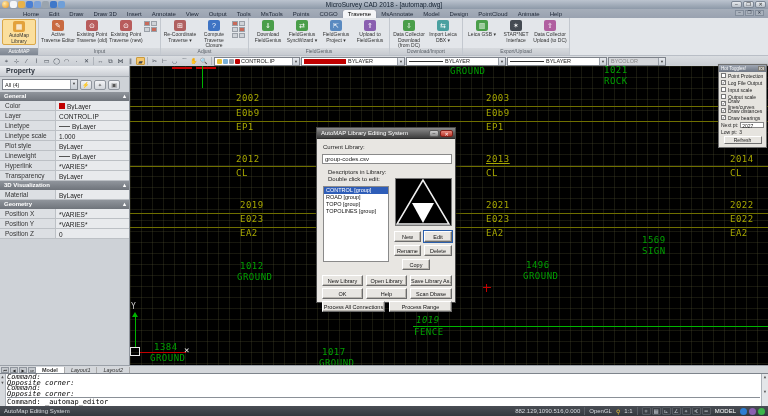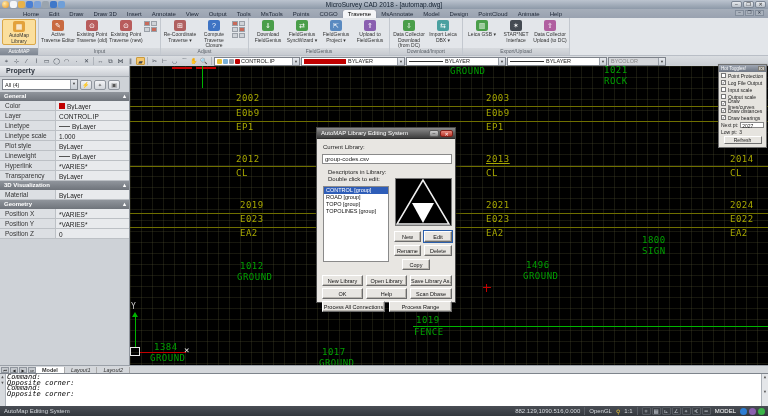--- a/index.html
+++ b/index.html
@@ -422,30 +422,30 @@
     <div class="dlabel" style="left: 356px; top: 89px; color: rgb(168, 168, 0); text-decoration: underline;">2013</div>
     <div class="dlabel" style="left: 356px; top: 103px; color: rgb(168, 168, 0);">CL</div>
     <div class="dlabel" style="left: 600px; top: 89px; color: rgb(168, 168, 0);">2014</div>
     <div class="dlabel" style="left: 600px; top: 103px; color: rgb(168, 168, 0);">CL</div>
     <div class="dlabel" style="left: 110px; top: 135px; color: rgb(168, 168, 0);">2019</div>
     <div class="dlabel" style="left: 110px; top: 149px; color: rgb(168, 168, 0);">E023</div>
     <div class="dlabel" style="left: 110px; top: 163px; color: rgb(168, 168, 0);">EA2</div>
     <div class="dlabel" style="left: 356px; top: 135px; color: rgb(168, 168, 0);">2021</div>
     <div class="dlabel" style="left: 356px; top: 149px; color: rgb(168, 168, 0);">E023</div>
     <div class="dlabel" style="left: 356px; top: 163px; color: rgb(168, 168, 0);">EA2</div>
-    <div class="dlabel" style="left: 600px; top: 135px; color: rgb(168, 168, 0);">2024</div>
+    <div class="dlabel" style="left: 600px; top: 135px; color: rgb(168, 168, 0);">2022</div>
     <div class="dlabel" style="left: 600px; top: 149px; color: rgb(168, 168, 0);">E022</div>
     <div class="dlabel" style="left: 600px; top: 163px; color: rgb(168, 168, 0);">EA2</div>
-    <div class="dlabel" style="left: 512px; top: 170px; color: rgb(0, 160, 0);">1800</div>
+    <div class="dlabel" style="left: 512px; top: 170px; color: rgb(0, 160, 0);">1569</div>
     <div class="dlabel" style="left: 512px; top: 181px; color: rgb(0, 160, 0);">SIGN</div>
     <div class="dlabel" style="left: 110px; top: 196px; color: rgb(0, 160, 0);">1012</div>
     <div class="dlabel" style="left: 107px; top: 207px; color: rgb(0, 160, 0);">GROUND</div>
     <div class="dlabel" style="left: 396px; top: 195px; color: rgb(0, 160, 0);">1496</div>
     <div class="dlabel" style="left: 393px; top: 206px; color: rgb(0, 160, 0);">GROUND</div>
-    <div class="dlabel" style="left: 286px; top: 250px; color: rgb(0, 160, 0);">1019</div>
+    <div class="dlabel" style="left: 286px; top: 250px; color: rgb(0, 160, 0); font-style: italic;">1019</div>
     <div class="dlabel" style="left: 284px; top: 262px; color: rgb(0, 160, 0); text-align: right;">FENCE</div>
     <div class="dlabel" style="left: 24px; top: 277px; color: rgb(0, 160, 0);">1384</div>
     <div class="dlabel" style="left: 20px; top: 288px; color: rgb(0, 160, 0);">GROUND</div>
     <div class="dlabel" style="left: 192px; top: 282px; color: rgb(0, 160, 0);">1017</div>
     <div class="dlabel" style="left: 189px; top: 293px; color: rgb(0, 160, 0);">GROUND</div>
     <div class="dlabel" style="left: 54px; top: 280px; color: rgb(232, 232, 232);">×</div>
   </div>
 
 <div class="hot">
   <div class="hottitle">
@@ -545,20 +545,21 @@
   </div>
 
 <div class="cmd">
   <div class="cmdedge">▲<br>▼</div>
   <div class="cmdhist" id="cmdhist">
       <div>Command:</div>
       <div>Opposite corner:</div>
       <div>Command:</div>
       <div>Opposite corner:</div>
     </div>
+  <div class="cmdprompt">Command: _automap_editor</div>
   <div class="cmdsb">▲<br><br><br>▼</div>
 </div>
 
 <div class="statusbar">
   <div class="stleft">AutoMap Editing System</div>
   <div class="stright">
     <span>882.129,1090.516,0.000</span>
     <span class="stsep"></span>
     <span>OpenGL</span>
     <span style="color:#e8c23a;">⚲</span>

